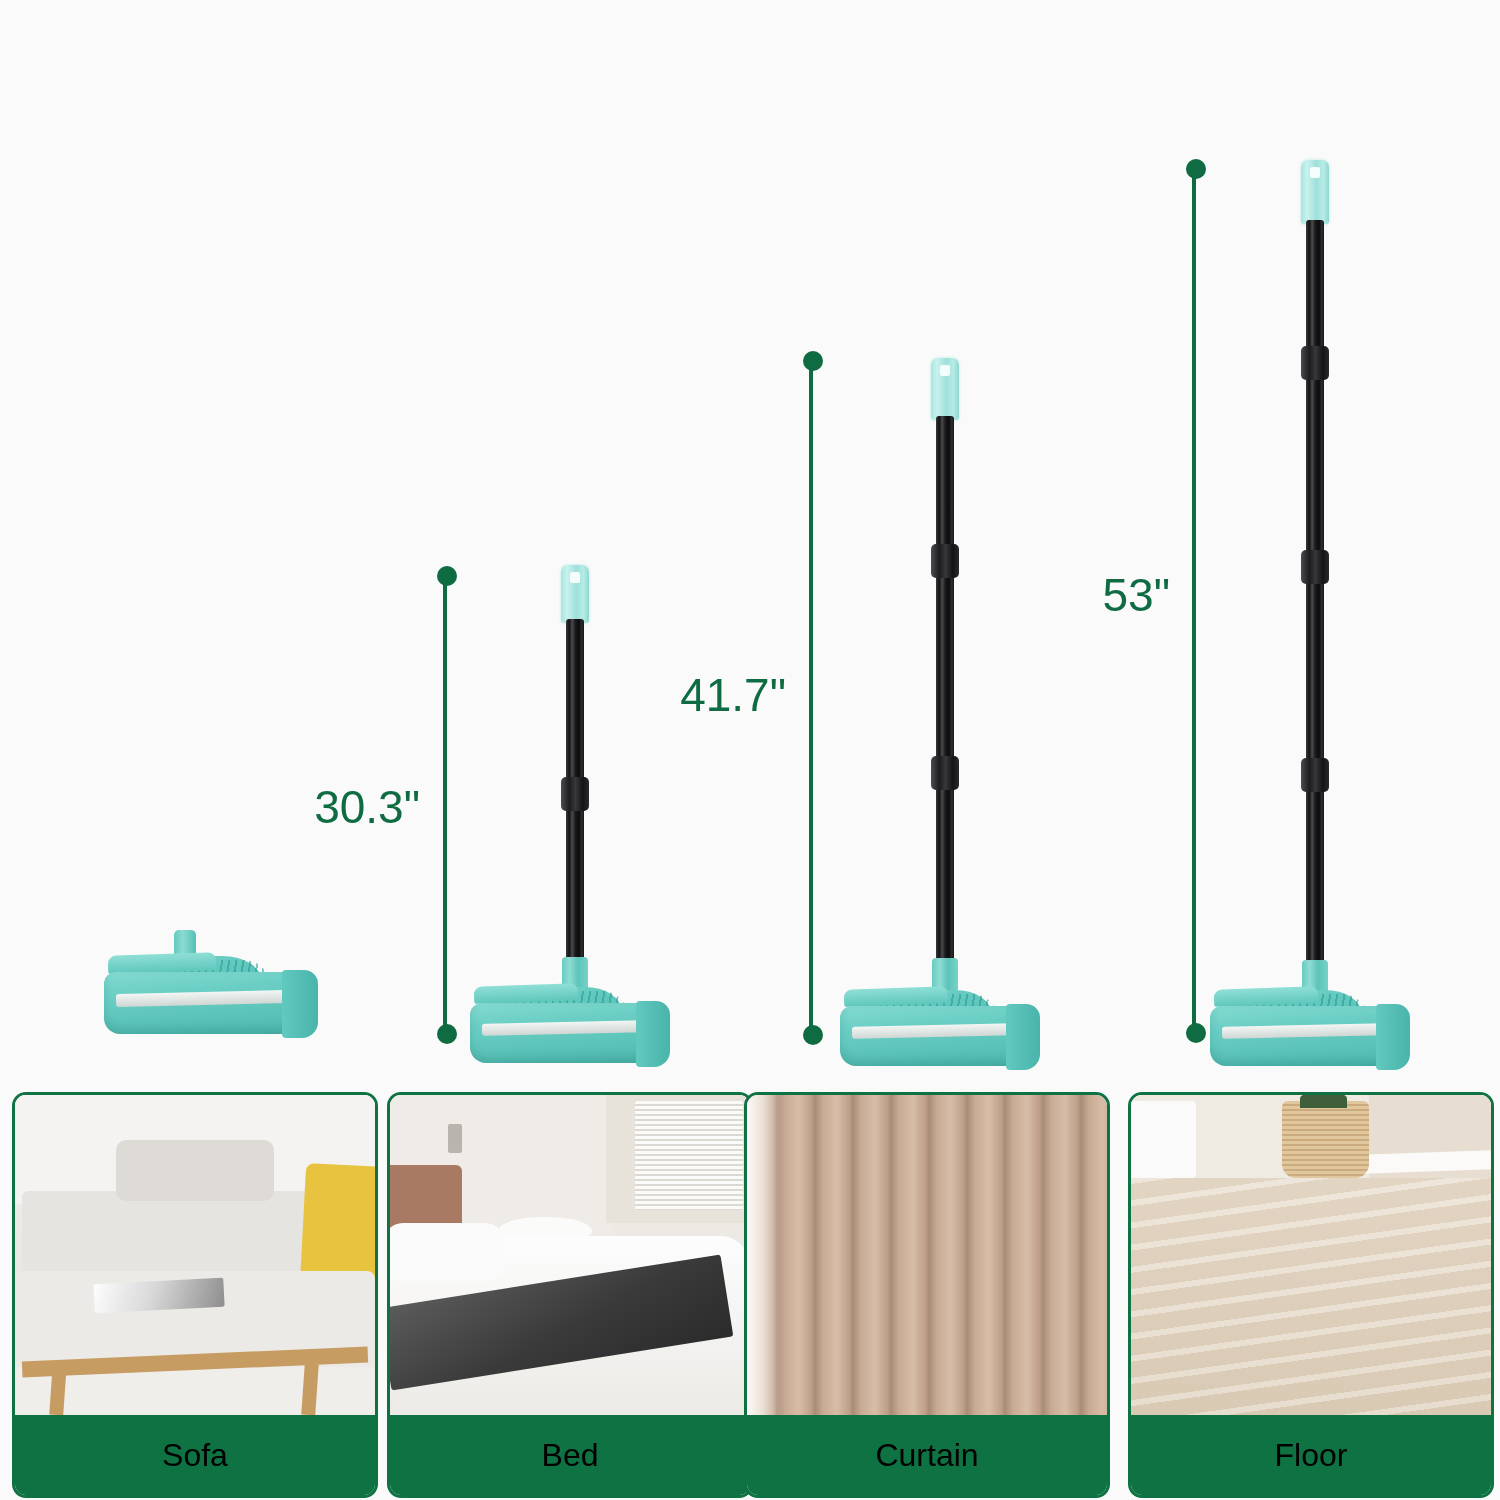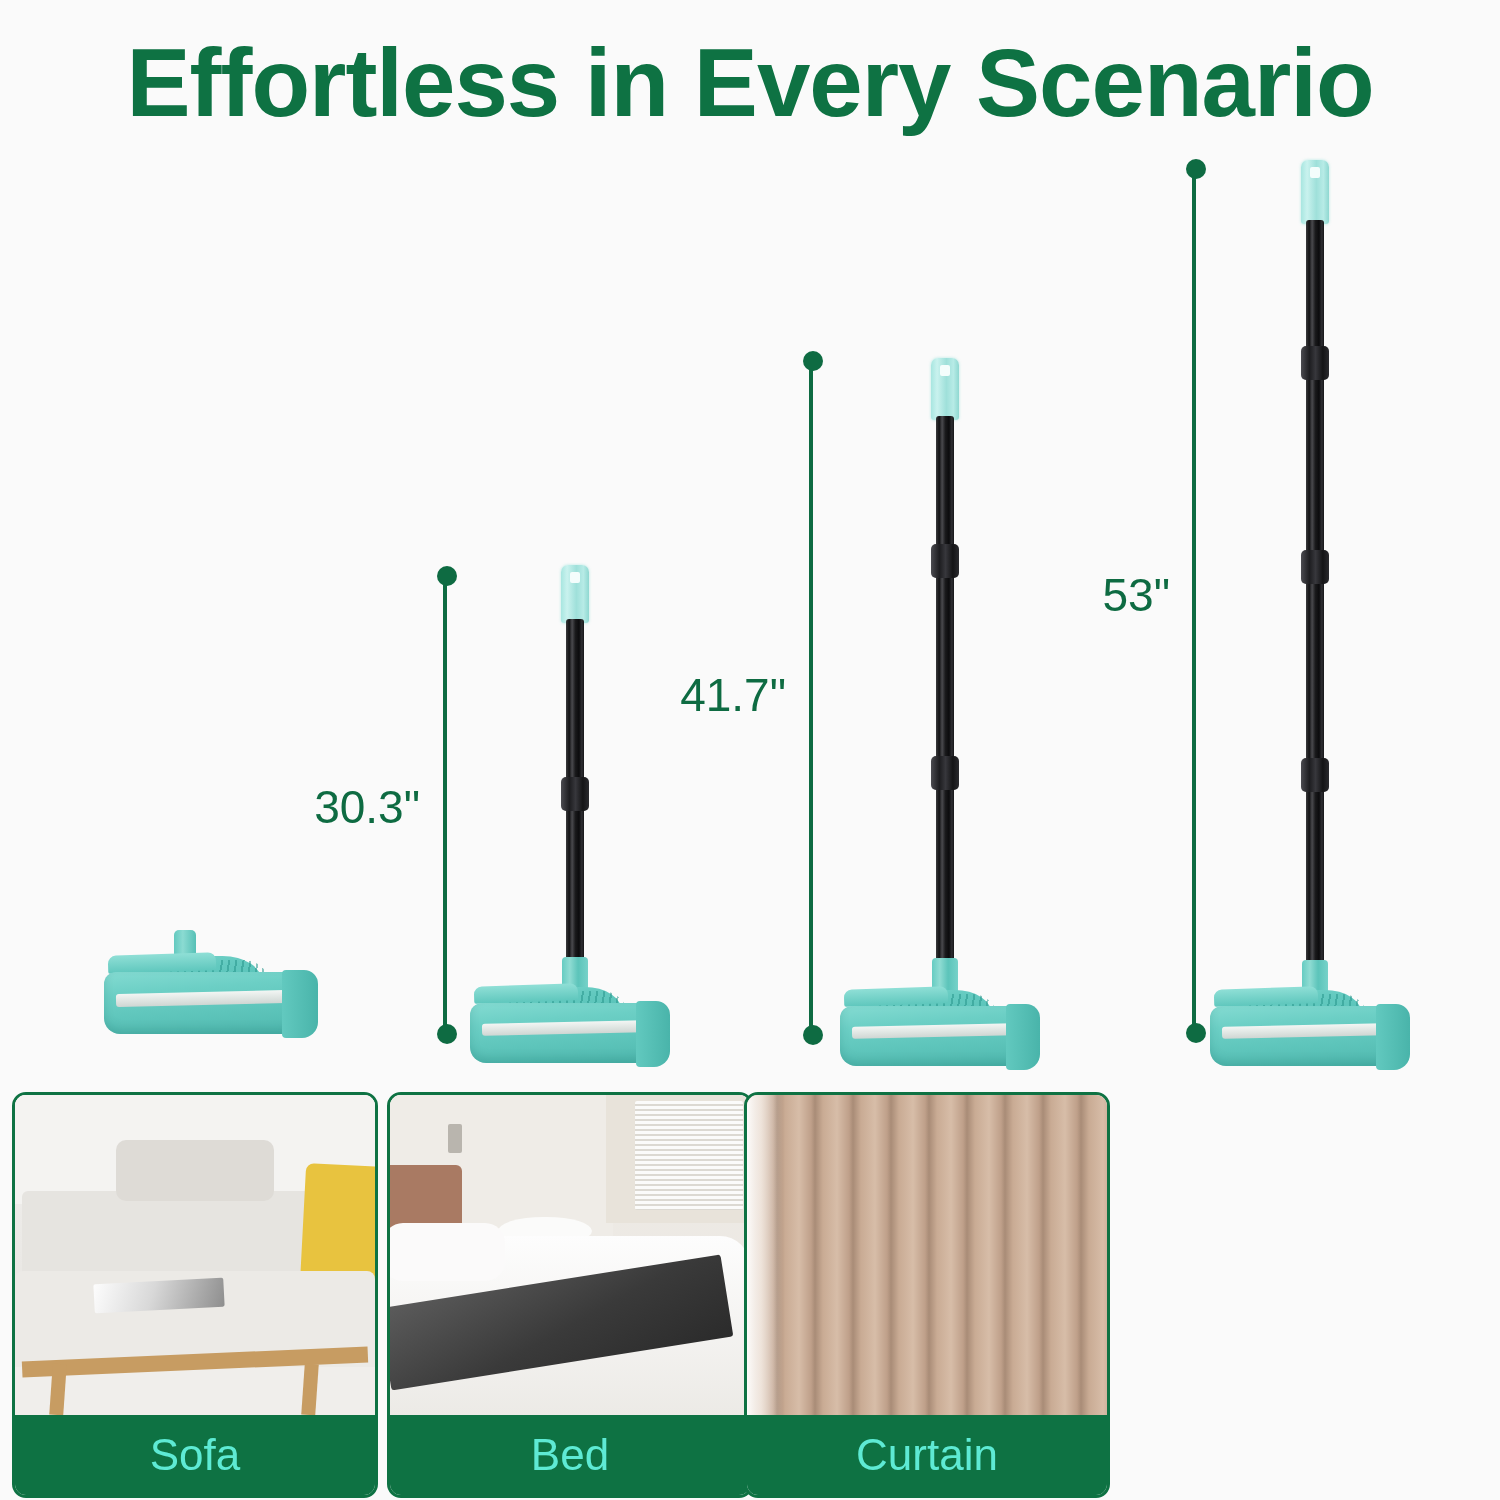--- a/index.html
+++ b/index.html
@@ -101,22 +101,22 @@
   
   .cards{position:absolute;left:0;top:1092px;width:1500px;height:408px;}
   .card{
     position:absolute;top:0;width:360px;height:400px;
     border:3px solid #0e7243;border-radius:14px;overflow:hidden;
     background:#fff;
   }
   .card .photo{position:absolute;left:0;top:0;width:100%;height:320px;overflow:hidden;}
   .card .cardlabel{
     position:absolute;left:0;bottom:0;width:100%;height:80px;
-    background:#0e7243;color:#5eead4;
-    font-size:44px;line-height:80px;text-align:center;
+    background:#0e7243;color:#000000;
+    font-size:32px;line-height:80px;text-align:center;
     font-family:"Liberation Sans",sans-serif;
   }
 
   
   .ph-sofa{background:linear-gradient(to bottom,#f2f1ef 0%,#ebe9e6 48%,#e4e1dd 100%);}
   .ph-sofa .wall{position:absolute;left:0;top:0;width:100%;height:34%;background:#f4f3f1;}
   .ph-sofa .backrest{position:absolute;left:2%;top:30%;width:92%;height:28%;background:#e6e4e0;border-radius:6px;}
   .ph-sofa .bolster{position:absolute;left:28%;top:14%;width:44%;height:19%;background:#dedbd6;border-radius:10px;}
   .ph-sofa .seat{position:absolute;left:0;top:55%;width:100%;height:30%;background:#eceae6;border-radius:8px 8px 0 0;}
   .ph-sofa .pillow{position:absolute;right:-2%;top:22%;width:22%;height:38%;background:#e8c33f;border-radius:8px;transform:rotate(3deg);}
@@ -158,21 +158,20 @@
      background:repeating-linear-gradient(to bottom,#e0c79e 0px,#e0c79e 3px,#cbab7d 3px,#cbab7d 5px);border-radius:6px 6px 14px 14px;}
   .ph-floor .plant{position:absolute;left:47%;top:-1%;width:13%;height:5%;background:#3f5e3a;border-radius:40% 40% 0 0;}
   .ph-floor .grain{position:absolute;left:0;top:26%;width:100%;height:74%;
      background:repeating-linear-gradient(172deg,rgba(255,255,255,.28) 0px,rgba(255,255,255,.28) 6px,rgba(180,155,120,.12) 6px,rgba(180,155,120,.12) 22px);}
 </style>
 </head>
 <body>
 
 <div id="stage">
 
-  <div class="title">Effortless in Every Scenario</div>
 
   <div>
     <div class="dimline" style="left:443px;top:575px;height:460px;"></div>
     <div class="dimdot" style="left:445px;top:566px;"></div>
     <div class="dimdot" style="left:445px;top:1024px;"></div>
     <div class="dimlabel" style="left:160px;top:780px;width:260px;">30.3"</div>
   </div>
 
   <div>
     <div class="dimline" style="left:809px;top:360px;height:676px;"></div>
@@ -289,15 +288,27 @@
       <div class="cardlabel">Bed</div>
     </div>
 
     <div class="card" style="left:744px;">
       <div class="photo ph-curtain">
         <div class="lightedge"></div>
       </div>
       <div class="cardlabel">Curtain</div>
     </div>
 
+    <div class="card" style="left:1128px;">
+      <div class="photo ph-floor">
+        <div class="wallf"></div>
+        <div class="wallr"></div>
+        <div class="base"></div>
+        <div class="cab"></div>
+        <div class="basket"></div>
+        <div class="plant"></div>
+        <div class="grain"></div>
+      </div>
+      <div class="cardlabel">Floor</div>
+    </div>
 
   </div>
 </div>
 
 </body></html>

